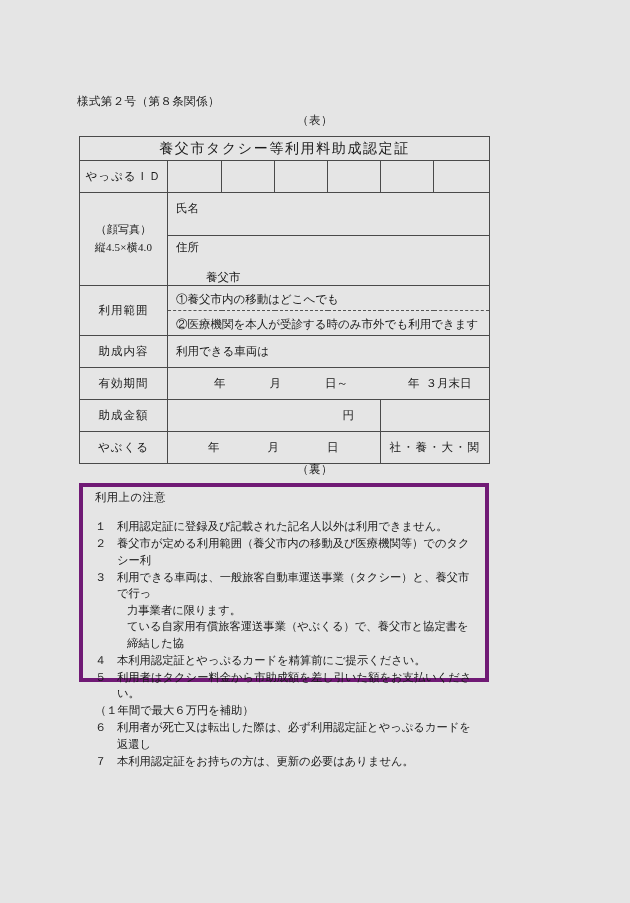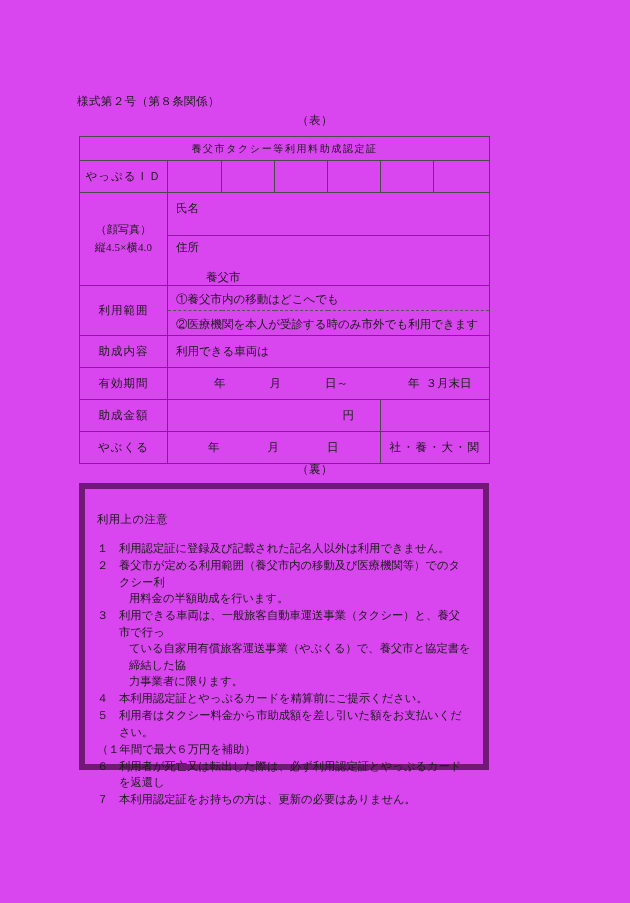--- a/index.html
+++ b/index.html
@@ -13,21 +13,21 @@
     position: relative;
     font-family: "Liberation Serif", "DejaVu Serif", serif;
     color: #1a1a1a;
     -webkit-font-smoothing: antialiased;
   }
   .page {
     position: absolute;
     left: 0; top: 0;
     width: 630px;
     height: 903px;
-    background: #d946ef;
+    background: #e5e5e5;
     overflow: hidden;
   }
 
   
   .form-no {
     position: absolute;
     left: 77px;
     top: 94px;
     font-size: 11.5px;
     letter-spacing: 0.4px;
@@ -61,21 +61,21 @@
   }
   .cert .lbl {
     width: 88px;
     text-align: center;
     letter-spacing: 1px;
     line-height: 1.5;
   }
   .title-cell {
     height: 23px;
     text-align: center;
-    font-size: 10px;
+    font-size: 14px;
     letter-spacing: 1.6px;
   }
   .idcell {
     height: 31px;
     border-left: 1px dashed #555 !important;
   }
   .idcell.first { border-left: 1px solid #4a4a4a !important; }
 
   .photo-cell {
     text-align: center;
@@ -138,24 +138,24 @@
     padding-left: 40px;
   }
   .cfm .g { margin-left: 48px; }
 
   
   .back-panel {
     position: absolute;
     left: 79px;
     top: 483px;
     width: 410px;
-    height: 287px;
-    border: 6px solid #701a75;
+    height: 199px;
+    border: 4px solid #701a75;
     box-sizing: border-box;
-    padding: 22px 12px 0 12px;
+    padding: 2px 12px 0 12px;
     font-size: 11.3px;
     line-height: 1.46;
   }
   .notes-title {
     letter-spacing: 0.5px;
     margin-bottom: 13px;
   }
   .note {
     display: flex;
     align-items: flex-start;
@@ -284,30 +284,29 @@
 
     <div class="note">
       <span class="num">１</span>
       <span class="txt">利用認定証に登録及び記載された記名人以外は利用できません。</span>
     </div>
 
     <div class="note">
       <span class="num">２</span>
       <span class="txt">
         <span>養父市が定める利用範囲（養父市内の移動及び医療機関等）でのタクシー利</span>
-        <span class="cont">用料金の半額助成を行います。</span>
       </span>
     </div>
 
     <div class="note">
       <span class="num">３</span>
       <span class="txt">
         <span>利用できる車両は、一般旅客自動車運送事業（タクシー）と、養父市で行っ</span>
+        <span class="cont">力事業者に限ります。</span>
         <span class="cont">ている自家用有償旅客運送事業（やぶくる）で、養父市と協定書を締結した協</span>
-        <span class="cont">力事業者に限ります。</span>
       </span>
     </div>
 
     <div class="note">
       <span class="num">４</span>
       <span class="txt">本利用認定証とやっぷるカードを精算前にご提示ください。</span>
     </div>
 
     <div class="note">
       <span class="num">５</span>

